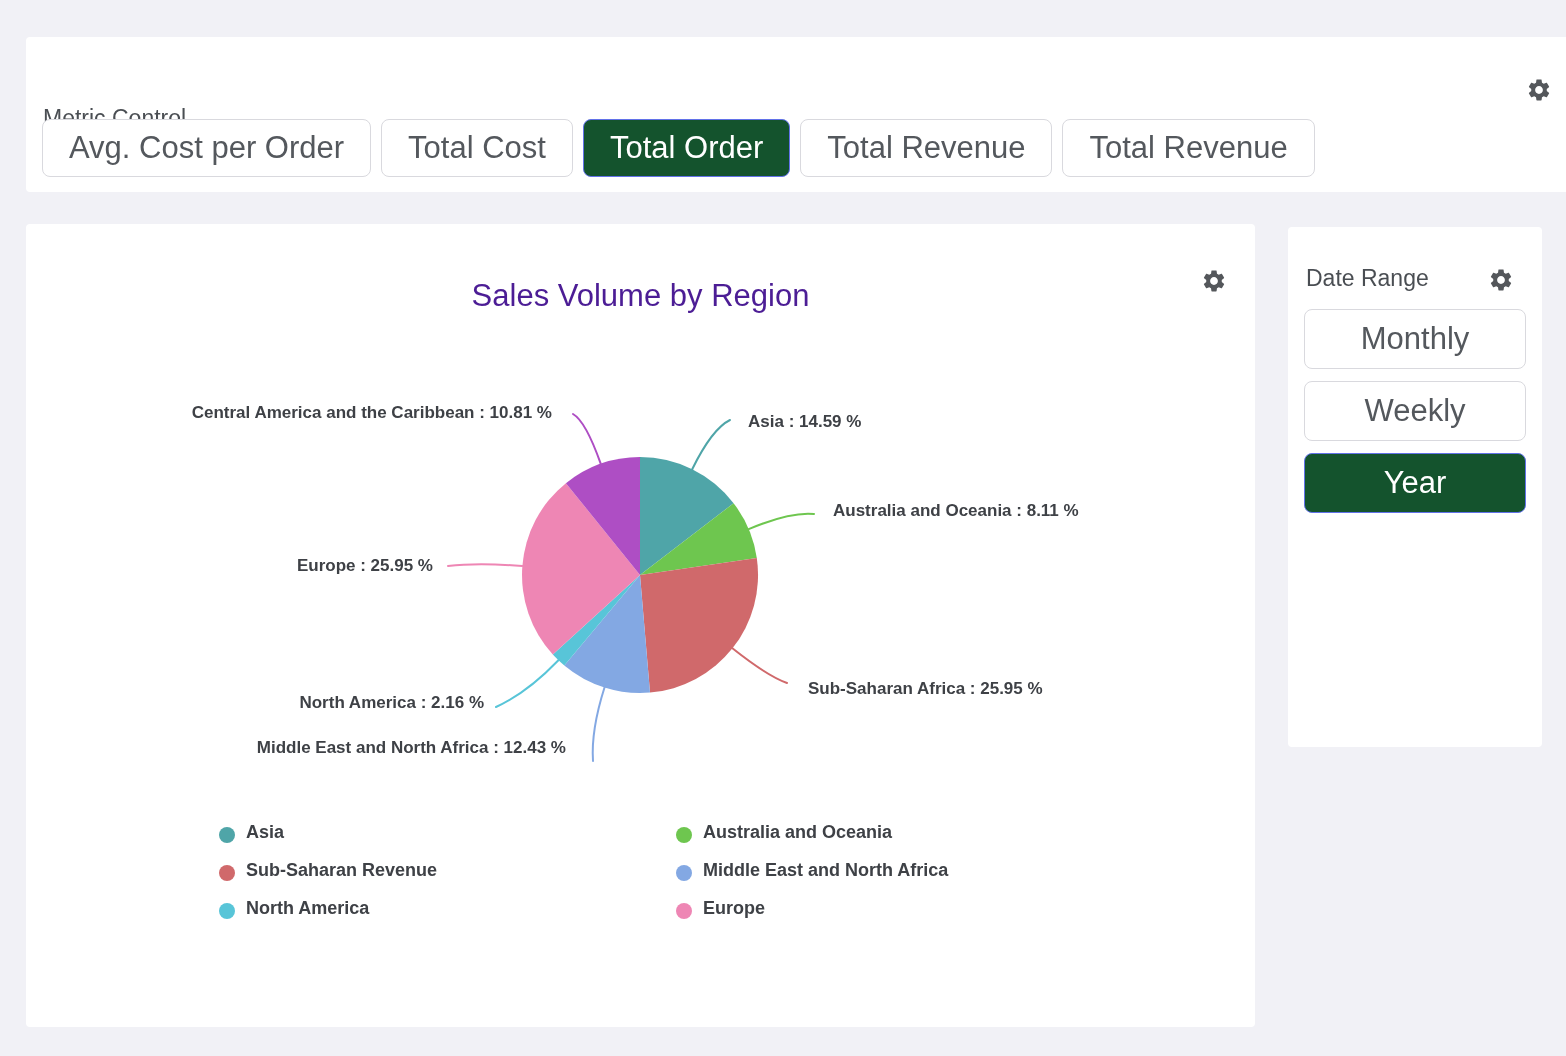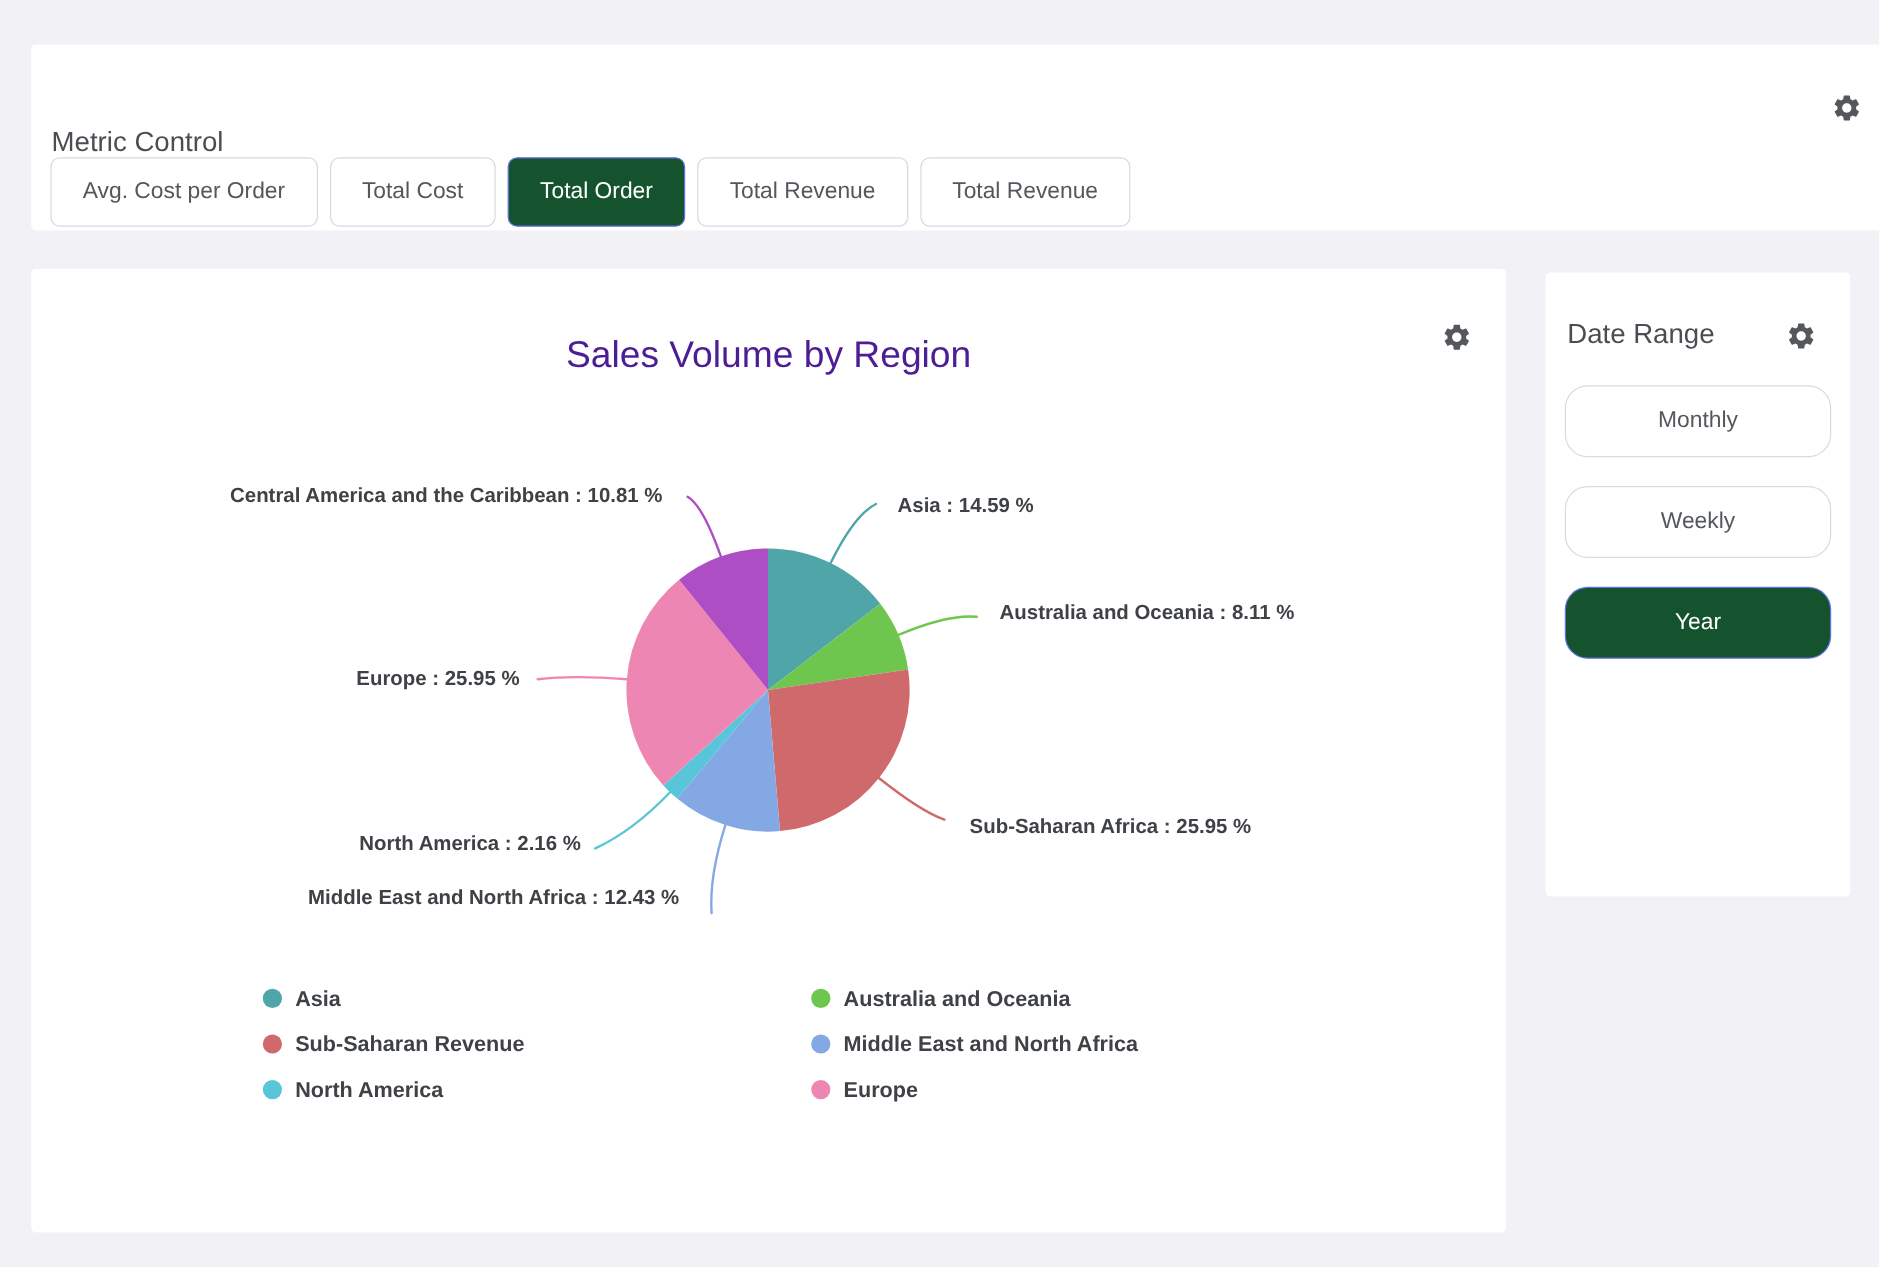--- a/index.html
+++ b/index.html
@@ -24,23 +24,23 @@
   .metric-gear { position: absolute; right: 30px; top: 40px; }
   .btn-row {
     position: absolute; left: 16px; top: 82px; height: 58px;
     display: flex; gap: 10px;
   }
   .pill-btn {
     height: 58px; padding: 0 26px;
     background: #FFFFFF;
     border: 1px solid #D9D9DE; border-radius: 8px;
     font-family: "Liberation Sans", sans-serif;
-    font-size: 19px; color: #54585D;
+    font-size: 31px; color: #54585D;
     display: flex; align-items: center; justify-content: center;
-    cursor: pointer; white-space: nowrap; margin-top: 12px;
+    cursor: pointer; white-space: nowrap;
   }
   .pill-btn.selected {
     background: #14532d; border-color: #6272E9; color: #FFFFFF;
   }
   
   .chart-panel { left: 26px; top: 224px; width: 1229px; height: 803px; }
   .chart-title {
     position: absolute; left: 0; right: 0; top: 53px;
     text-align: center;
     font-size: 31px; font-weight: 400; color: #4c1d95; line-height: 1.2;
@@ -49,35 +49,35 @@
   #pie-svg { position: absolute; left: 0; top: 0; }
   .pie-label {
     font-family: "Liberation Sans", sans-serif;
     font-size: 17px; font-weight: 700; fill: #3E4146;
   }
   .legend {
     position: absolute; left: 193px; top: 589px;
     display: grid; grid-template-columns: 457px auto;
     grid-auto-rows: 38px; align-items: center;
   }
-  .legend-item { display: flex; align-items: center; gap: 11px; cursor: pointer; }
+  .legend-item { display: flex; align-items: flex-end; gap: 11px; cursor: pointer; }
   .legend-dot { width: 16px; height: 16px; border-radius: 50%; flex: 0 0 auto; }
   .legend-label { font-size: 18px; font-weight: 700; color: #3E4146; white-space: nowrap; }
   
   .date-panel { left: 1288px; top: 227px; width: 254px; height: 520px; }
   .date-title {
     position: absolute; left: 18px; top: 40px;
     font-size: 23px; font-weight: 400; color: #4A4E53; line-height: 1;
   }
   .date-gear { position: absolute; right: 28px; top: 40px; }
   .btn-col {
     position: absolute; left: 16px; right: 16px; top: 82px;
     display: flex; flex-direction: column; gap: 12px;
   }
-  .btn-col .pill-btn { width: 100%; height: 60px; border-radius: 19px; }
+  .btn-col .pill-btn { width: 100%; height: 60px; }
   .gear { display: inline-block; width: 26px; height: 26px; cursor: pointer; }
   .gear svg { display: block; }
 </style>
 </head>
 <body>
 
 <section class="panel metric-panel">
   <h2 class="metric-title">Metric Control</h2>
   <span class="gear metric-gear">
     <svg width="26" height="26" viewBox="0 0 24 24">

